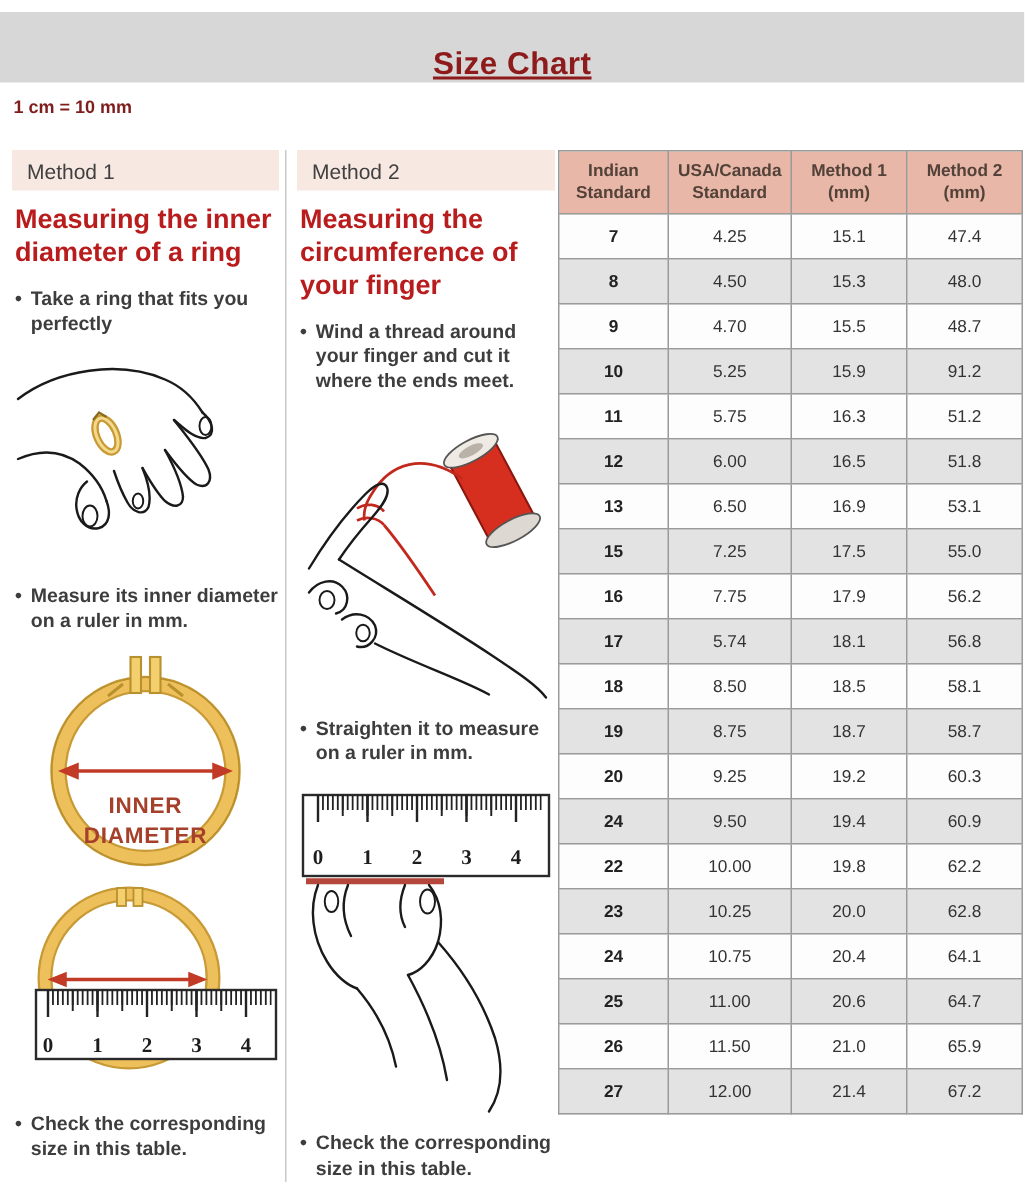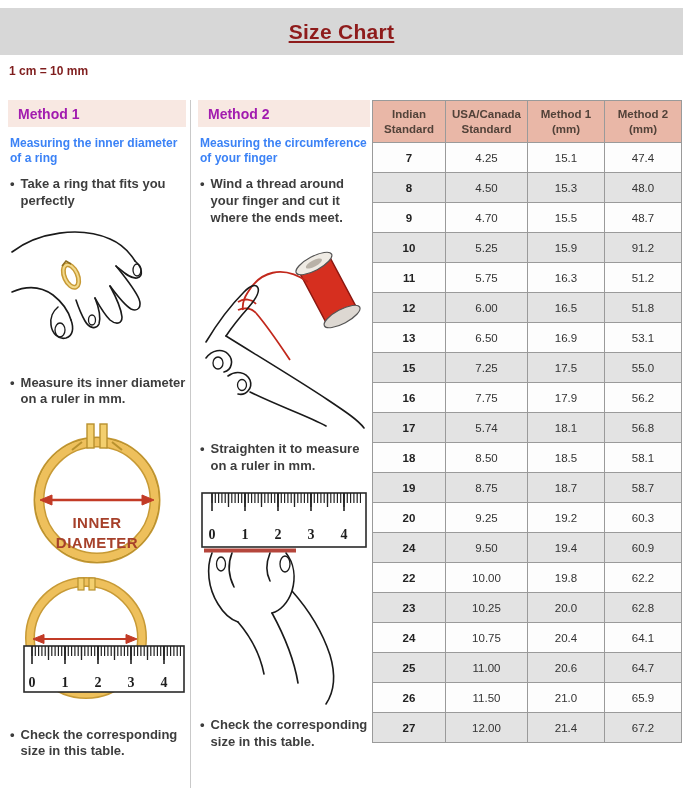--- a/index.html
+++ b/index.html
@@ -2,41 +2,41 @@
 <html><head>
 <meta charset="utf-8">
 <style>
   html,body { margin:0; padding:0; background:#fff; }
   .page {
     position:relative; width:683px; height:800px; background:#ffffff;
     font-family:"Liberation Sans", sans-serif; overflow:hidden;
   }
   .title-banner {
     position:absolute; top:8px; left:0; width:683px; height:47px;
-    background:#d7d7d7; display:flex; align-items:center; justify-content:center;
+    background:#d7d7d7; display:flex; align-items:flex-end; justify-content:center;
   }
   .title {
     font-size:21px; font-weight:bold; color:#8e1b1b;
     text-decoration:underline; letter-spacing:.3px;
   }
   .scale-note {
     position:absolute; top:64px; left:9px; font-size:12px; font-weight:bold; color:#7f1d1d;
   }
   .col { position:absolute; top:100px; }
   .col1 { left:8px;  width:178px; }
   .col2 { left:198px; width:172px; }
   .v-divider {
     position:absolute; left:190px; top:100px; width:1px; height:688px; background:#c9c9c9;
   }
   .method-bar {
     background:#f8e8e2; padding:6px 10px 5px 10px;
-    font-size:14px; font-weight:bold; color:#a21caf;
+    font-size:14px; font-weight:normal; color:#404040;
   }
   .col-heading {
-    margin:9px 0 0 2px; font-size:12px; font-weight:bold; color:#3b82f6; line-height:1.22;
+    margin:9px 0 0 2px; font-size:18px; font-weight:bold; color:#b91c1c; line-height:1.22;
   }
   .bullet {
     display:flex; gap:6px; margin:11px 0 0 2px;
     font-size:13px; font-weight:600; color:#3d3d3d; line-height:1.28;
   }
   .bullet .dot { flex:0 0 auto; }
   .illus { display:block; margin-top:4px; }
 
   
   .size-table {

